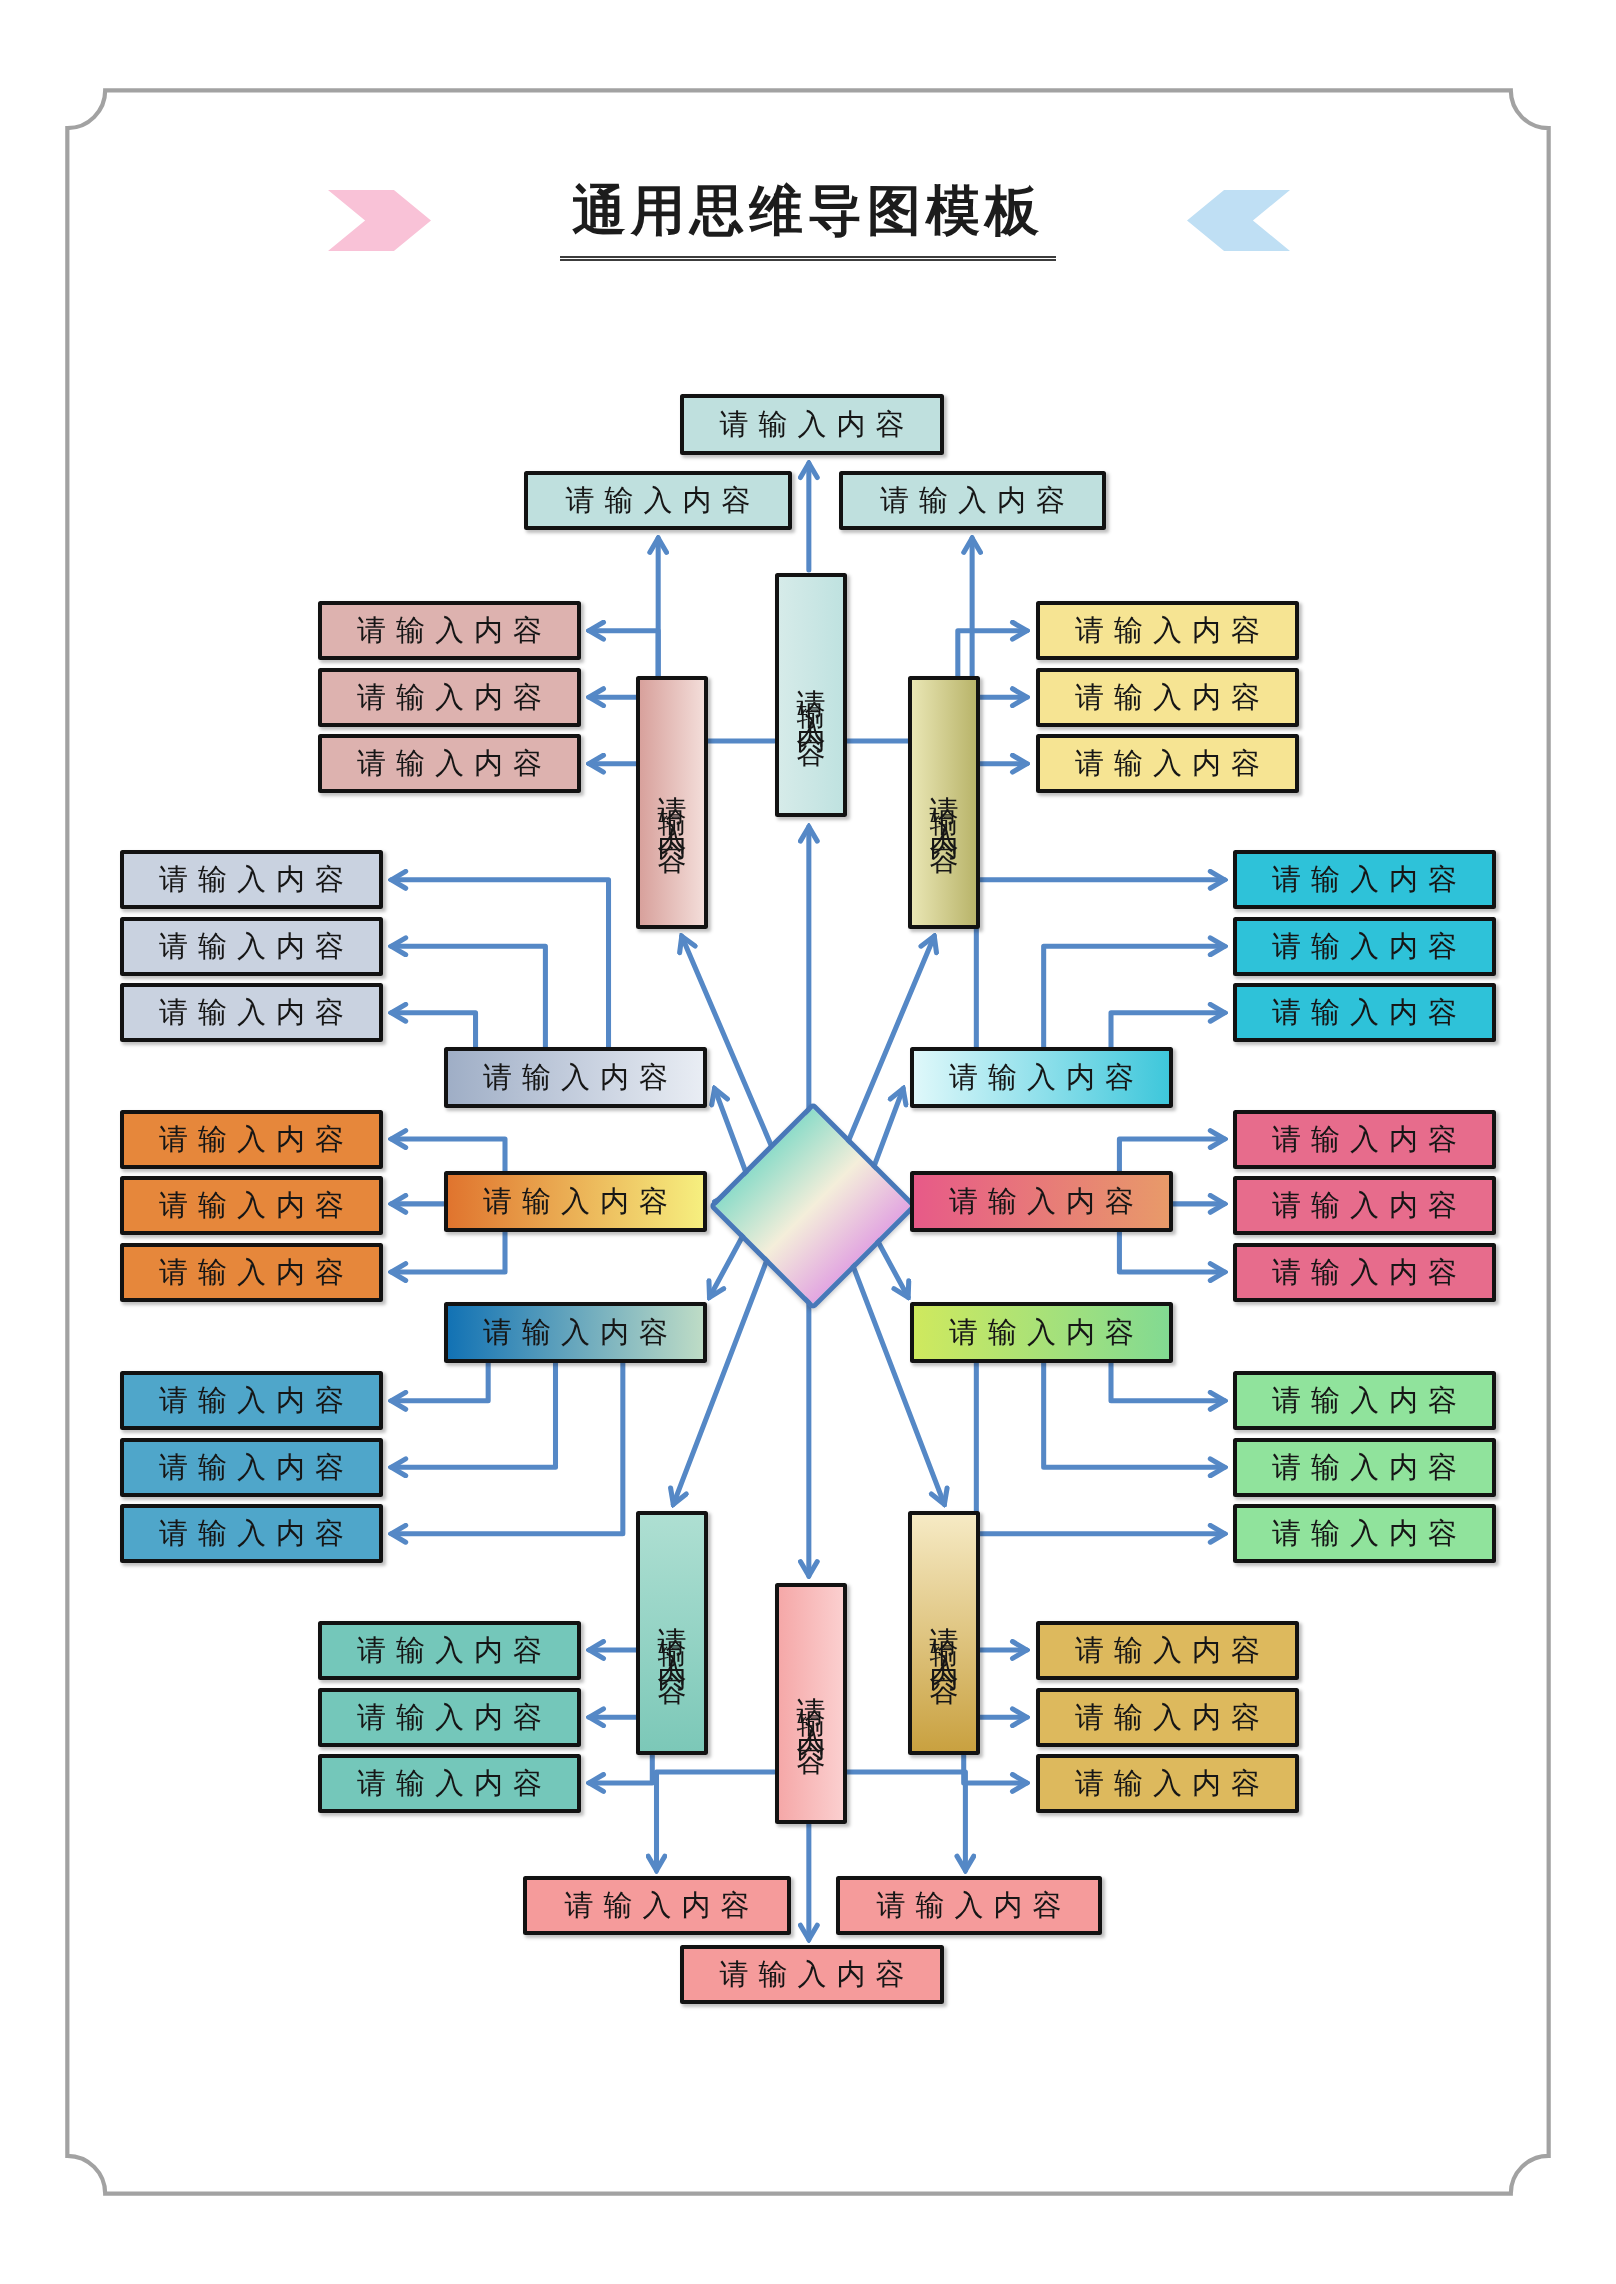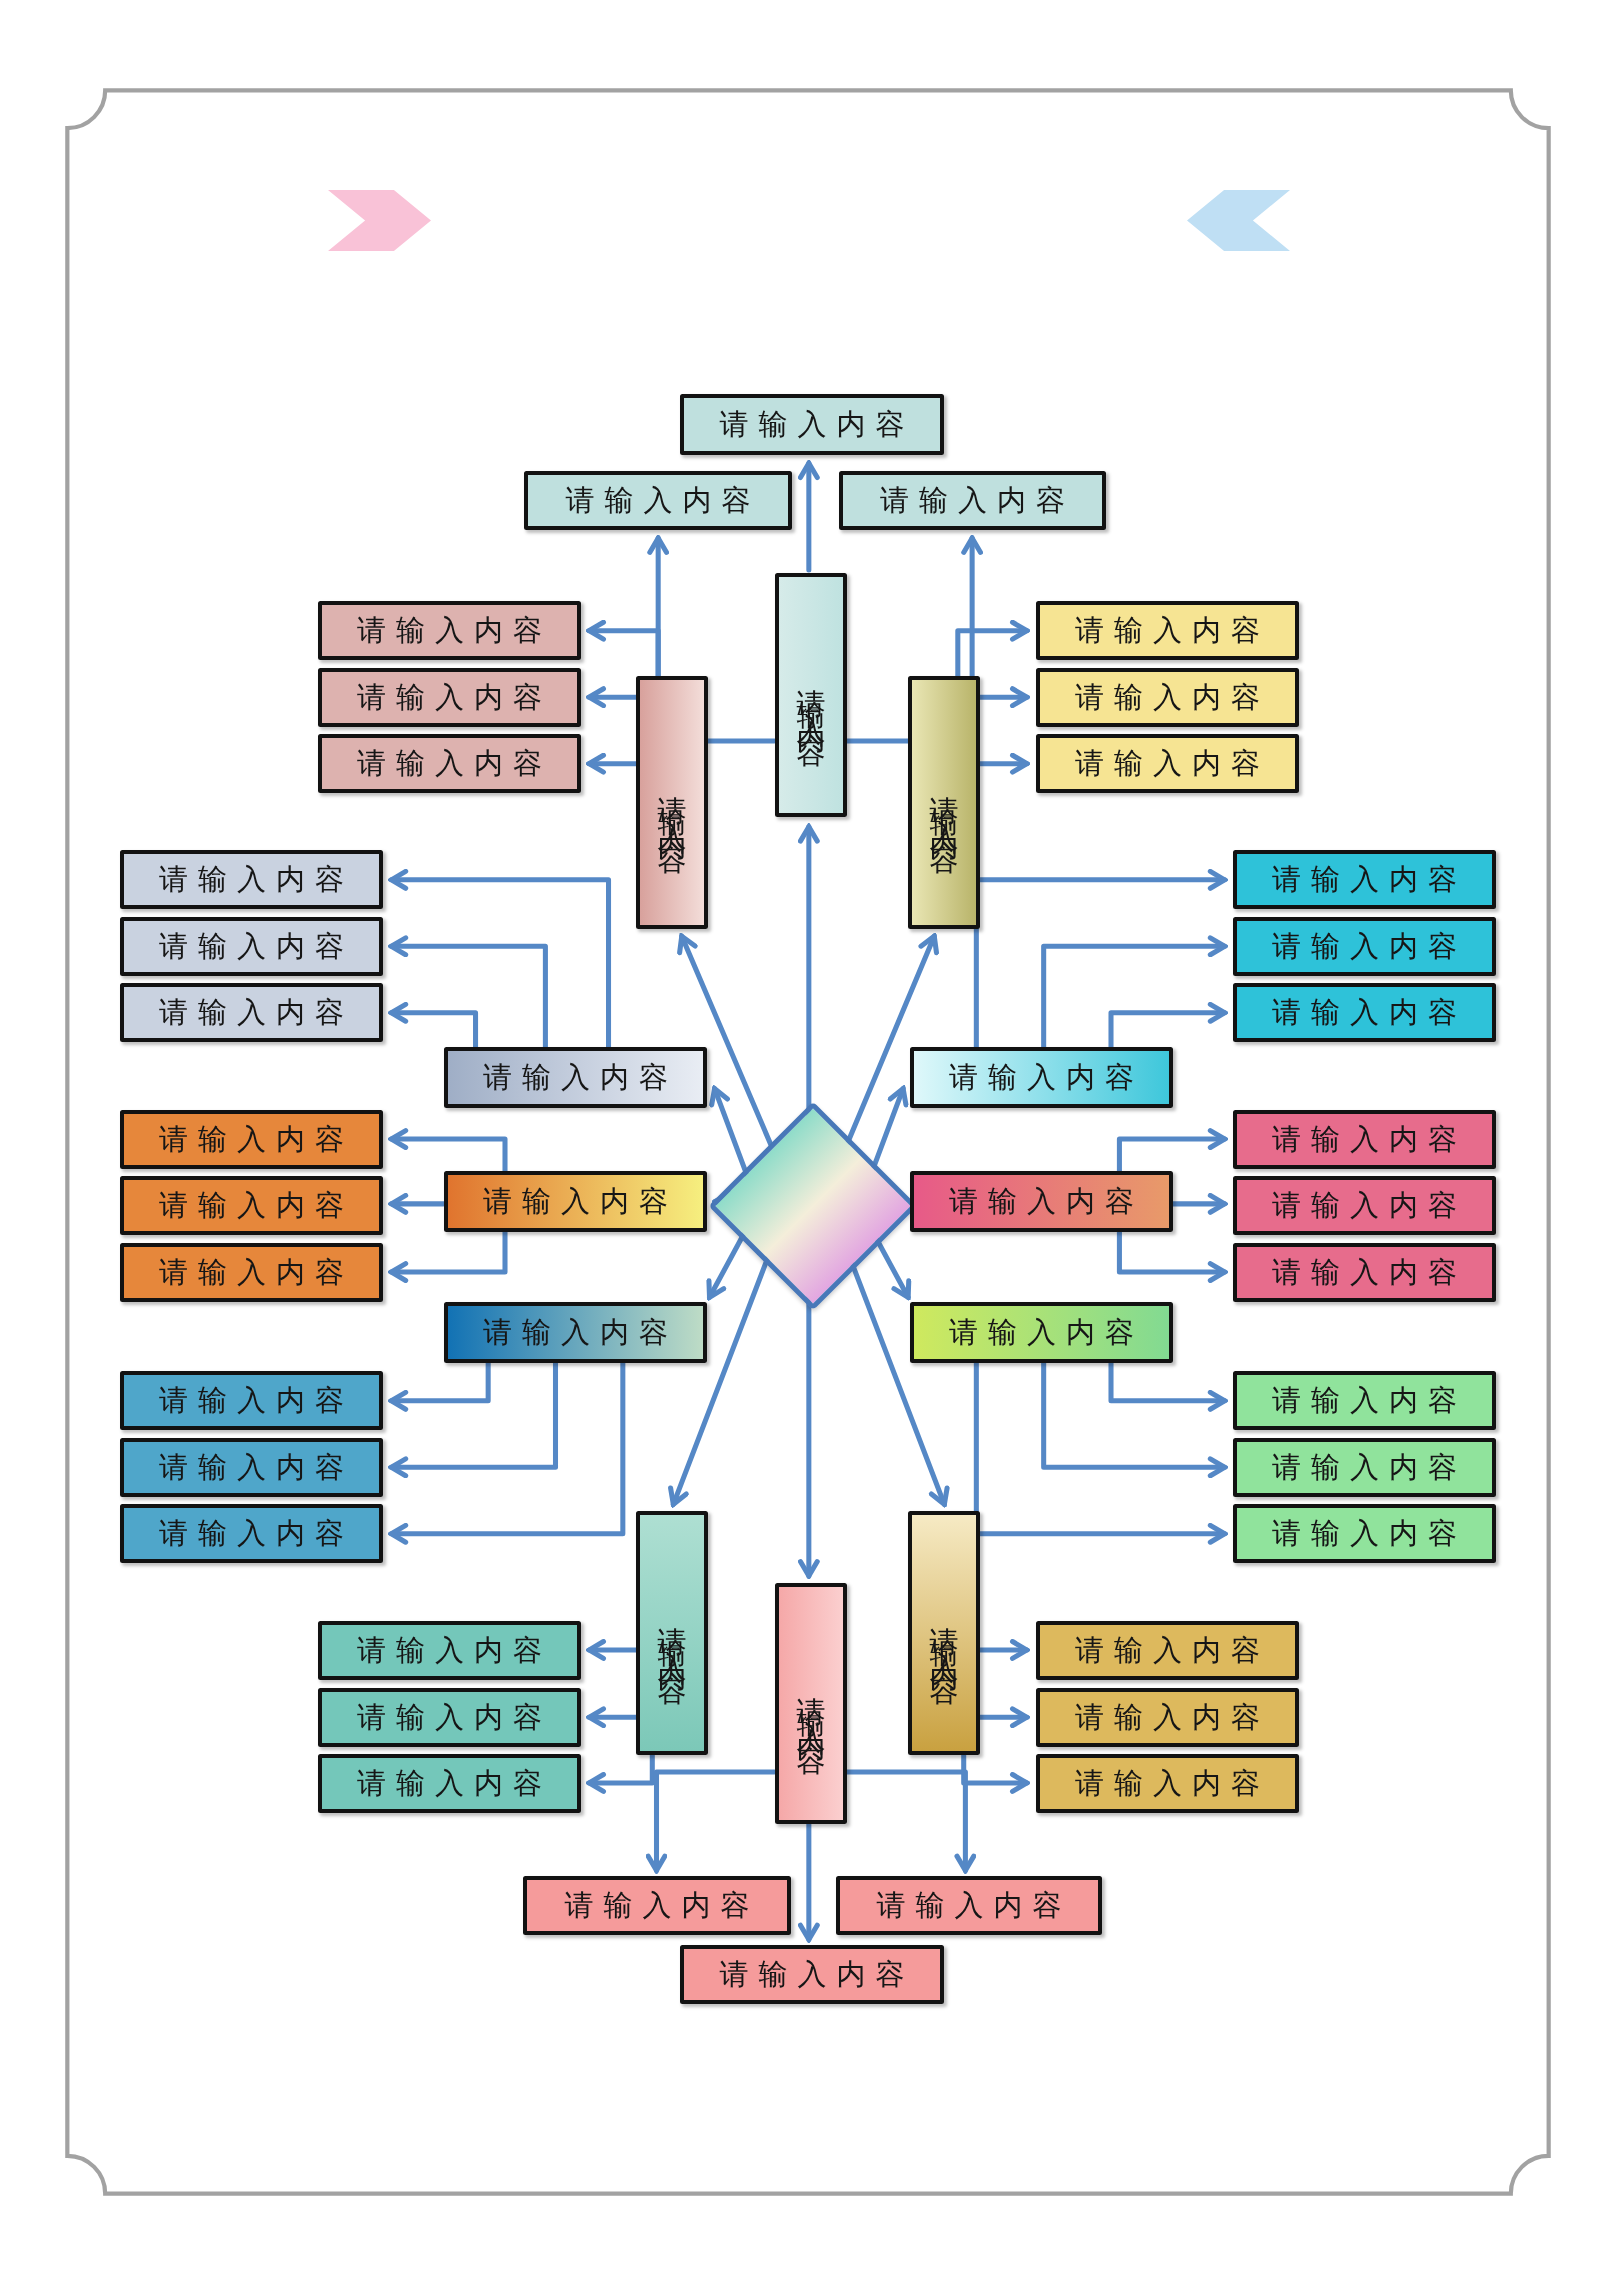--- a/index.html
+++ b/index.html
@@ -42,20 +42,23 @@
 
   
   <svg id="frame-svg" viewBox="0 0 1920 2713">
     <path d="M 125,107 L 1795,107 A 45 45 0 0 0 1840,152 L 1840,2561 A 45 45 0 0 0 1795,2606
              L 125,2606 A 45 45 0 0 0 80,2561 L 80,152 A 45 45 0 0 0 125,107 Z"></path>
   </svg>
 
   
   <div class="chevron left" style="background: rgb(249, 194, 215);"></div>
   <div class="chevron right" style="background: rgb(191, 223, 244);"></div>
+  <div class="title-wrap">
+    <span class="page-title">通用思维导图模板</span>
+  </div>
 
   
   <svg id="arrows" viewBox="0 0 1920 2713">
     <defs>
       <marker id="ah" viewBox="0 0 26 26" refX="22" refY="13" markerWidth="26" markerHeight="26" markerUnits="userSpaceOnUse" orient="auto">
         <path d="M5,3 L22,13 L5,23"></path>
       </marker>
     </defs>
 
     <polyline points="961,1338 961,982" marker-end="url(#ah)"></polyline>

